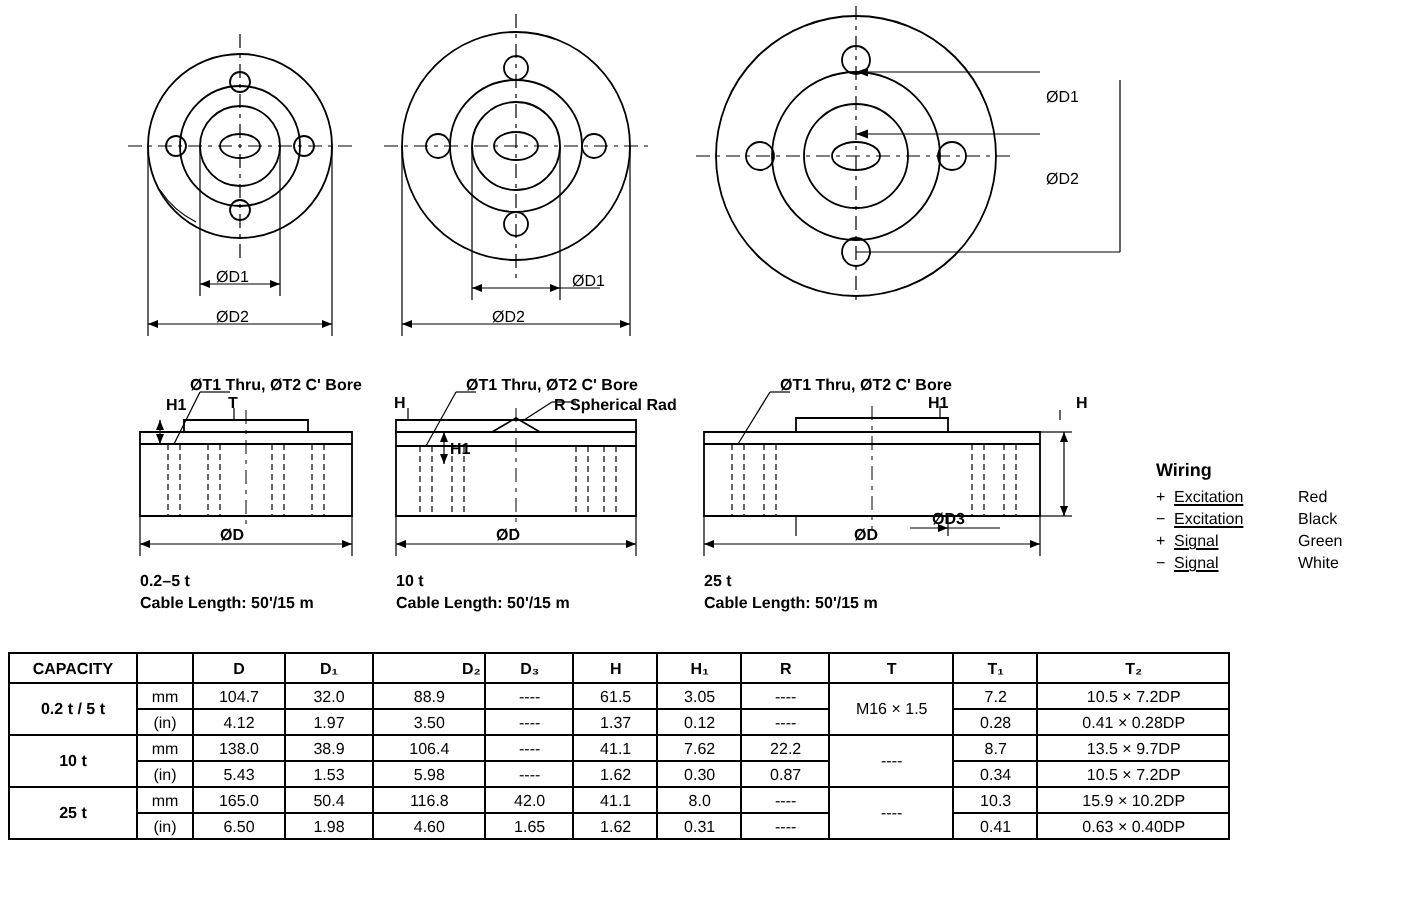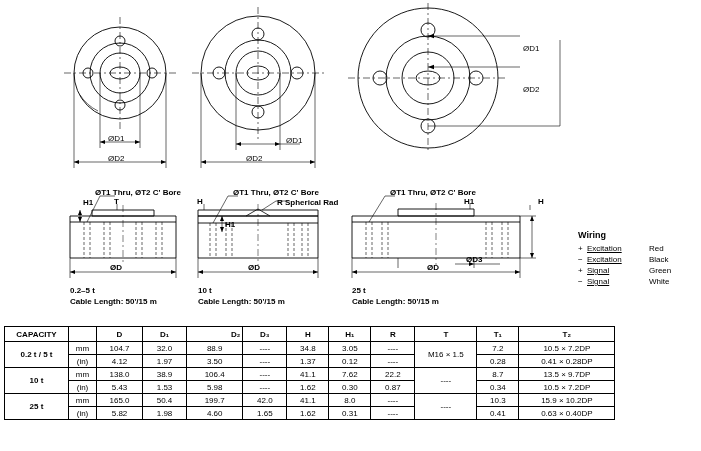--- a/index.html
+++ b/index.html
@@ -401,21 +401,21 @@
     </thead>
     <tbody>
 
       <tr>
         <td class="cap" rowspan="2">0.2 t / 5 t</td>
         <td class="unit">mm</td>
         <td>104.7</td>
         <td>32.0</td>
         <td>88.9</td>
         <td>----</td>
-        <td>34.8</td>
+        <td>61.5</td>
         <td>3.05</td>
         <td>----</td>
         <td rowspan="2">M16 × 1.5</td>
         <td>7.2</td>
         <td>10.5 × 7.2DP</td>
       </tr>
       <tr>
         <td class="unit">(in)</td>
         <td>4.12</td>
         <td>1.97</td>
@@ -453,32 +453,32 @@
         <td>0.87</td>
         <td>0.34</td>
         <td>10.5 × 7.2DP</td>
       </tr>
 
       <tr>
         <td class="cap" rowspan="2">25 t</td>
         <td class="unit">mm</td>
         <td>165.0</td>
         <td>50.4</td>
-        <td>199.7</td>
+        <td>116.8</td>
         <td>42.0</td>
         <td>41.1</td>
         <td>8.0</td>
         <td>----</td>
         <td rowspan="2">----</td>
         <td>10.3</td>
         <td>15.9 × 10.2DP</td>
       </tr>
       <tr>
         <td class="unit">(in)</td>
-        <td>5.82</td>
+        <td>6.50</td>
         <td>1.98</td>
         <td>4.60</td>
         <td>1.65</td>
         <td>1.62</td>
         <td>0.31</td>
         <td>----</td>
         <td>0.41</td>
         <td>0.63 × 0.40DP</td>
       </tr>
     </tbody>

